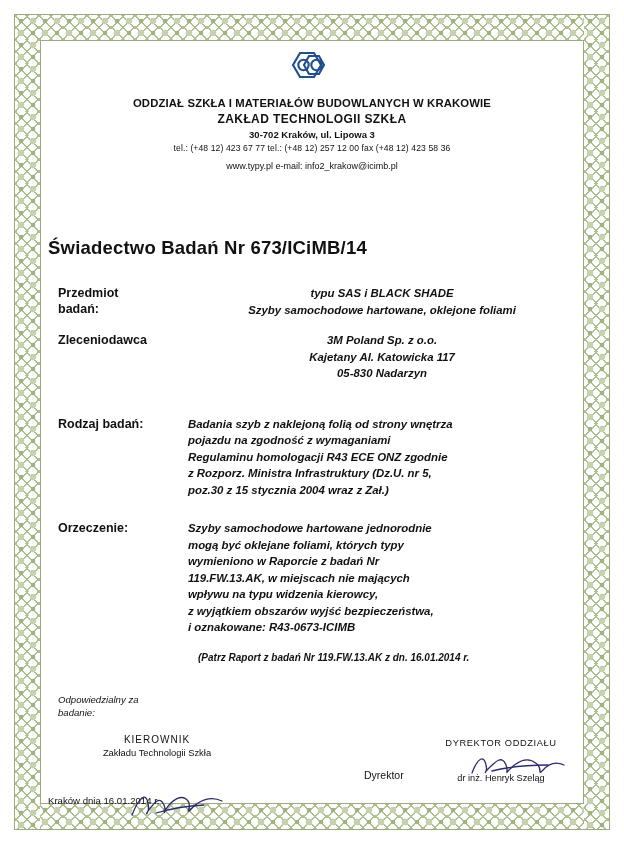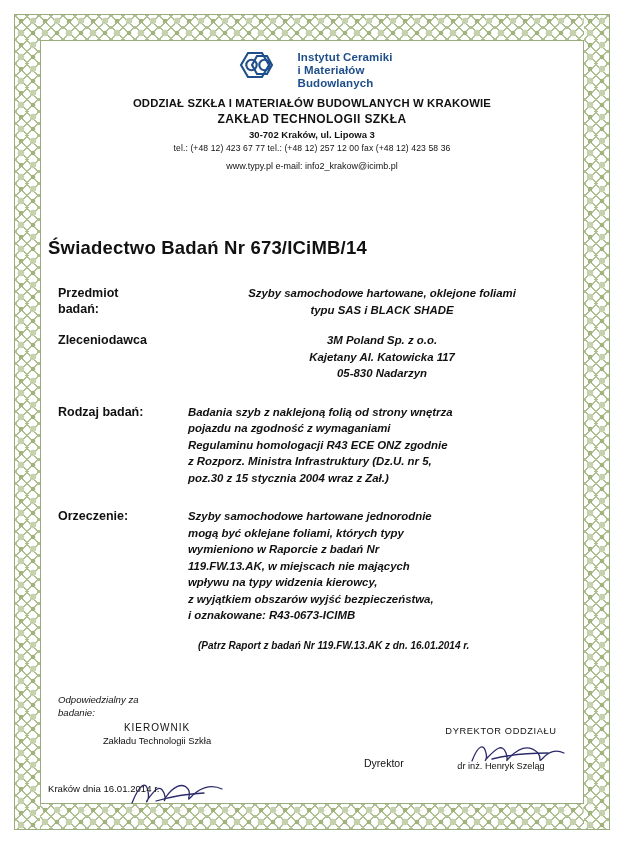--- a/index.html
+++ b/index.html
@@ -156,42 +156,42 @@
     font-size: 11.4px;
     font-weight: bold;
     font-style: italic;
     line-height: 16.5px;
   }
   .field-value.center { text-align: center; }
   .field-value .ln { display: block; }
 
   .row-przedmiot { margin-top: 2px; }
   .row-zleceniodawca { }
-  .row-rodzaj { margin-top: 22px; justify-content: space-between; }
+  .row-rodzaj { margin-top: 34px; justify-content: space-between; }
   .row-orzeczenie { margin-top: 22px; }
 
   .note-raport {
     margin-top: 16px;
     margin-left: 150px;
     font-size: 10px;
     font-style: italic;
     font-weight: bold;
     color: #111;
   }
 
   
   .sig-area {
     position: relative;
     margin-top: 26px;
     height: 150px;
   }
   .resp-block {
     position: absolute;
     left: 10px;
-    top: 16px;
+    top: 4px;
     font-size: 9.6px;
     font-style: italic;
     line-height: 13px;
   }
   .kier-block {
     position: absolute;
     left: 4px;
     top: 44px;
     text-align: center;
     width: 210px;
@@ -261,45 +261,40 @@
         <span class="logo-mark">
           <svg width="58" height="40" viewBox="0 0 58 40" xmlns="http://www.w3.org/2000/svg">
             <g fill="none" stroke="#1f4f8b" stroke-width="2.1">
               <polygon points="17,3 31,3 38,15 31,27 17,27 10,15"></polygon>
               <polygon points="26,6 36,6 41,15 36,24 26,24 21,15"></polygon>
               <circle cx="20.5" cy="15" r="5.2"></circle>
               <circle cx="33.5" cy="15" r="5.2"></circle>
             </g>
           </svg>
         </span>
-        <span class="logo-text">
-          <span>Instytut Ceramiki</span><br>
-          <span>i Materiałów</span><br>
-          <span>Budowlanych</span>
-        </span>
       </div>
       <div class="inst-line">ODDZIAŁ SZKŁA I MATERIAŁÓW BUDOWLANYCH W KRAKOWIE</div>
       <div class="dept-line">ZAKŁAD TECHNOLOGII SZKŁA</div>
       <div class="addr-line">30-702 Kraków, ul. Lipowa 3</div>
       <div class="tel-line">tel.: (+48 12) 423 67 77     tel.: (+48 12) 257 12 00        fax (+48 12) 423 58 36</div>
       <div class="web-line">www.typy.pl      e-mail: info2_krakow@icimb.pl</div>
     </div>
 
     <div class="doc-title">Świadectwo Badań Nr 673/ICiMB/14</div>
 
     <div class="fields">
 
       <div class="field-row row-przedmiot">
         <div class="field-label">
           <span>Przedmiot</span><br>
           <span>badań:</span>
         </div>
         <div class="field-value center">
+          <span class="ln">typu SAS i BLACK SHADE</span>
           <span class="ln">Szyby samochodowe hartowane, oklejone foliami</span>
-          <span class="ln">typu SAS i BLACK SHADE</span>
         </div>
       </div>
 
       <div class="field-row row-zleceniodawca">
         <div class="field-label">Zleceniodawca</div>
         <div class="field-value center">
           <span class="ln">3M Poland Sp. z o.o.</span>
           <span class="ln">Kajetany Al. Katowicka 117</span>
           <span class="ln">05-830 Nadarzyn</span>
         </div>
@@ -316,21 +311,21 @@
         </div>
       </div>
 
       <div class="field-row row-orzeczenie">
         <div class="field-label">Orzeczenie:</div>
         <div class="field-value">
           <span class="ln">Szyby samochodowe hartowane jednorodnie</span>
           <span class="ln">mogą być oklejane foliami, których typy</span>
           <span class="ln">wymieniono w Raporcie  z badań Nr</span>
           <span class="ln">119.FW.13.AK,  w miejscach nie mających</span>
-          <span class="ln">wpływu na typy widzenia kierowcy,</span>
+          <span class="ln">wpływu na typu widzenia kierowcy,</span>
           <span class="ln">z wyjątkiem obszarów wyjść bezpieczeństwa,</span>
           <span class="ln">i oznakowane: R43-0673-ICIMB</span>
         </div>
       </div>
 
       <div class="note-raport">(Patrz Raport z badań Nr  119.FW.13.AK z dn. 16.01.2014 r.</div>
     </div>
 
     <div class="sig-area">
 

